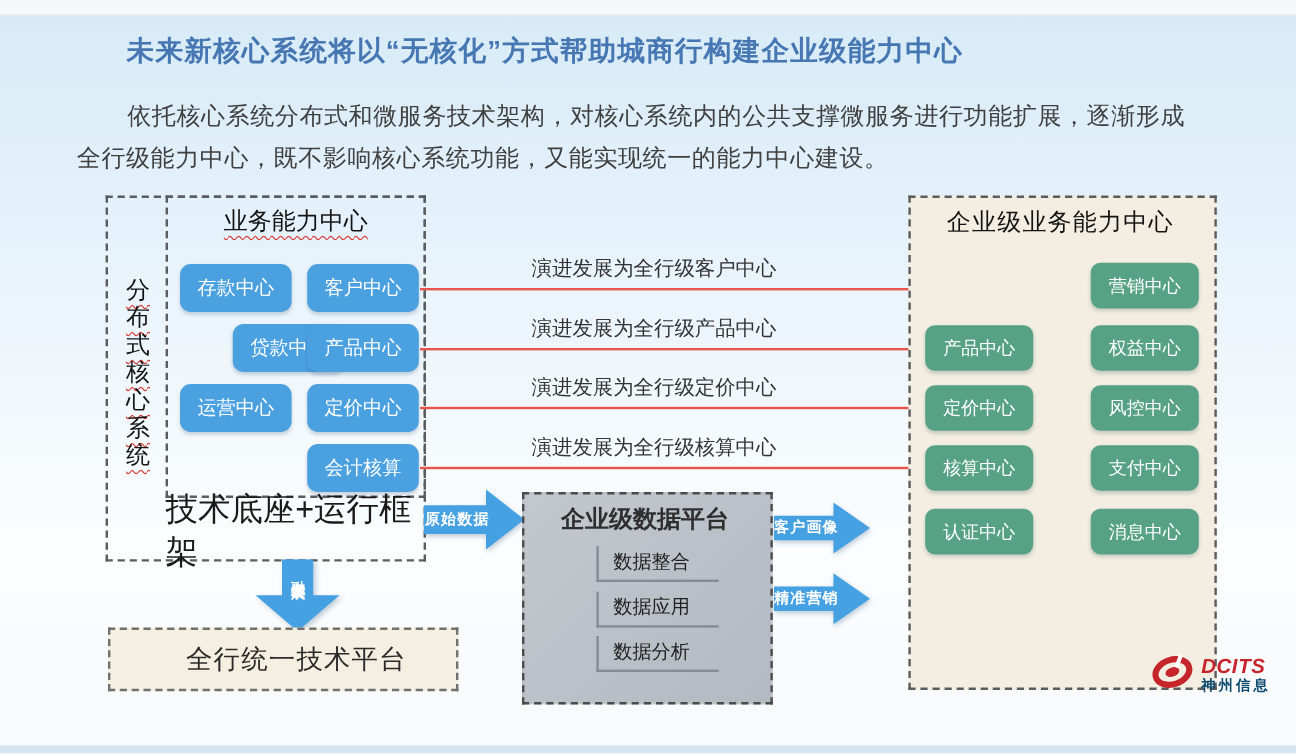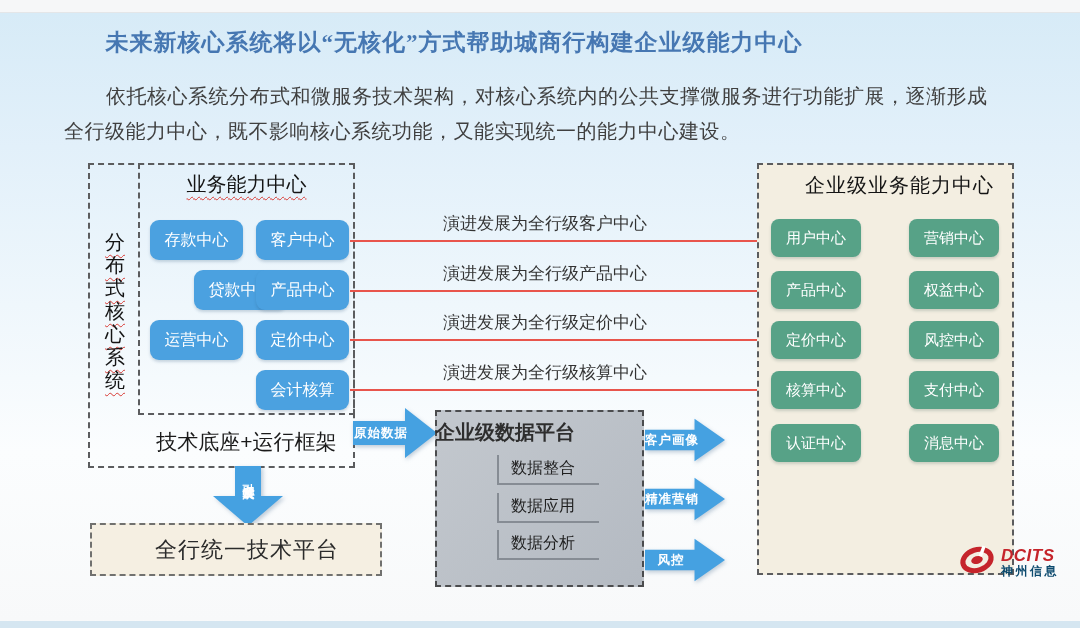--- a/index.html
+++ b/index.html
@@ -8,38 +8,38 @@
   .abs{position:absolute;}
 
   
   .slide-bg{position:absolute;left:0;top:12px;width:1080px;height:609px;
     background:linear-gradient(180deg,#d7ebf7 0%,#e2f0fa 22%,#eff7fc 48%,#fbfdfe 72%,#f8f9fa 100%);
     border-top:1px solid #e4e6e8;}
   .bottom-strip{position:absolute;left:0;top:621px;width:1080px;height:7px;background:#d5e6f1;}
 
   
   .title{position:absolute;left:0;top:27px;width:908px;text-align:center;
-    font-size:23px;font-weight:700;color:#4677b2;letter-spacing:1px;font-family:Liberation Serif, serif;}
+    font-size:23px;font-weight:700;color:#4677b2;letter-spacing:1px;}
   .para{position:absolute;font-size:20px;color:#404040;letter-spacing:0.5px;white-space:nowrap;}
   .para1{left:106px;top:83px;}
   .para2{left:64px;top:118px;}
 
   
   .dashed{position:absolute;border:2px dashed #5b5c5e;box-sizing:border-box;}
   .outer-box{left:88px;top:163px;width:267px;height:305px;}
   .inner-box{left:138px;top:163px;width:217px;height:252px;}
   .inner-title{position:absolute;left:138px;top:171px;width:217px;text-align:center;
     font-size:20px;color:#141414;}
   .wavy{text-decoration:underline;text-decoration-style:wavy;
     text-decoration-color:#d83a34;text-decoration-thickness:1px;text-underline-offset:5px;}
   .v-label{position:absolute;left:96px;top:231px;width:38px;display:flex;
     flex-direction:column;align-items:center;gap:1px;}
   .v-label span{font-size:20px;color:#141414;line-height:22px;}
   .base-label{position:absolute;left:138px;top:415px;width:217px;height:53px;
-    display:flex;align-items:center;justify-content:center;font-size:21px;color:#1a1a1a;text-align:right;}
+    display:flex;align-items:center;justify-content:center;font-size:27px;color:#1a1a1a;}
 
   .btn-blue{position:absolute;width:93px;height:40px;background:#4ba1e0;border-radius:9px;
     display:flex;align-items:center;justify-content:center;color:#fff;font-size:16px;
     box-shadow:0 2px 3px rgba(40,80,120,.22);}
   .btn-green{position:absolute;width:90px;height:38px;background:#57a287;border-radius:8px;
     display:flex;align-items:center;justify-content:center;color:#fff;font-size:15px;
     box-shadow:0 2px 3px rgba(60,90,80,.22);}
 
   
   .evo-label{position:absolute;left:340px;width:410px;text-align:center;
@@ -58,26 +58,26 @@
     writing-mode:vertical-rl;color:#fff;font-size:12px;font-weight:600;letter-spacing:2px;}
   .arrow-fill{fill:#45a1e1;}
 
   
   .platform-box{left:90px;top:523px;width:266px;height:49px;background:#f5efe2;
     border:2px dashed #71716f;display:flex;align-items:center;justify-content:center;
     font-size:22px;color:#2b2b2b;letter-spacing:1px;padding-left:22px;}
   .right-box{left:757px;top:163px;width:253px;height:408px;background:#f3eee1;
     border:2px dashed #5b5c5e;}
   .right-title{position:absolute;left:757px;top:172px;width:253px;text-align:center;
-    font-size:20px;color:#141414;letter-spacing:1px;padding-left:16px;}
+    font-size:20px;color:#141414;letter-spacing:1px;}
 
   
   .gray-box{left:435px;top:410px;width:205px;height:173px;
     background:linear-gradient(135deg,#c3c8ce 0%,#b4bac2 100%);border:2px dashed #4b4c4e;}
-  .gray-title{position:absolute;left:435px;top:419px;width:205px;
+  .gray-title{position:absolute;left:435px;top:419px;width:205px;text-align:center;
     font-size:20px;font-weight:600;color:#2e2e2e;}
   .gray-item{position:absolute;left:497px;width:88px;padding:3px 0 4px 12px;
     border-left:2px solid #868c94;border-bottom:2px solid #868c94;
     font-size:16px;color:#1f1f1f;}
 
   
   .logo{position:absolute;left:958px;top:543px;display:flex;align-items:center;gap:5px;}
   .logo-texts{display:flex;flex-direction:column;line-height:1.05;}
   .logo-name{font-size:17px;font-weight:800;font-style:italic;color:#c5242b;letter-spacing:0.5px;}
   .logo-sub{font-size:12px;font-weight:700;color:#0c4a6e;letter-spacing:2.5px;}
@@ -153,31 +153,24 @@
         <polygon class="arrow-fill" points="0,15 52,15 52,2 84,27 52,52 52,39 0,39"></polygon>
       </svg>
     <span class="lbl">客户画像</span>
   </div>
   <div class="harrow" style="left:645px;top:476px;width:80px;height:46px;">
     <svg viewBox="0 0 84 54" preserveAspectRatio="none">
         <polygon class="arrow-fill" points="0,15 52,15 52,2 84,27 52,52 52,39 0,39"></polygon>
       </svg>
     <span class="lbl">精准营销</span>
   </div>
-  <div class="harrow" style="left:645px;top:537px;width:80px;height:46px;">
-    <svg viewBox="0 0 84 54" preserveAspectRatio="none">
-        <polygon class="arrow-fill" points="0,15 52,15 52,2 84,27 52,52 52,39 0,39"></polygon>
-      </svg>
-    <span class="lbl">风控</span>
-  </div>
 
   <div class="abs right-box"></div>
   <div class="right-title">企业级业务能力中心</div>
 
-  <div class="btn-green" style="left:771px;top:219px;">用户中心</div>
   <div class="btn-green" style="left:909px;top:219px;">营销中心</div>
   <div class="btn-green" style="left:771px;top:271px;">产品中心</div>
   <div class="btn-green" style="left:909px;top:271px;">权益中心</div>
   <div class="btn-green" style="left:771px;top:321px;">定价中心</div>
   <div class="btn-green" style="left:909px;top:321px;">风控中心</div>
   <div class="btn-green" style="left:771px;top:371px;">核算中心</div>
   <div class="btn-green" style="left:909px;top:371px;">支付中心</div>
   <div class="btn-green" style="left:771px;top:424px;">认证中心</div>
   <div class="btn-green" style="left:909px;top:424px;">消息中心</div>
 

